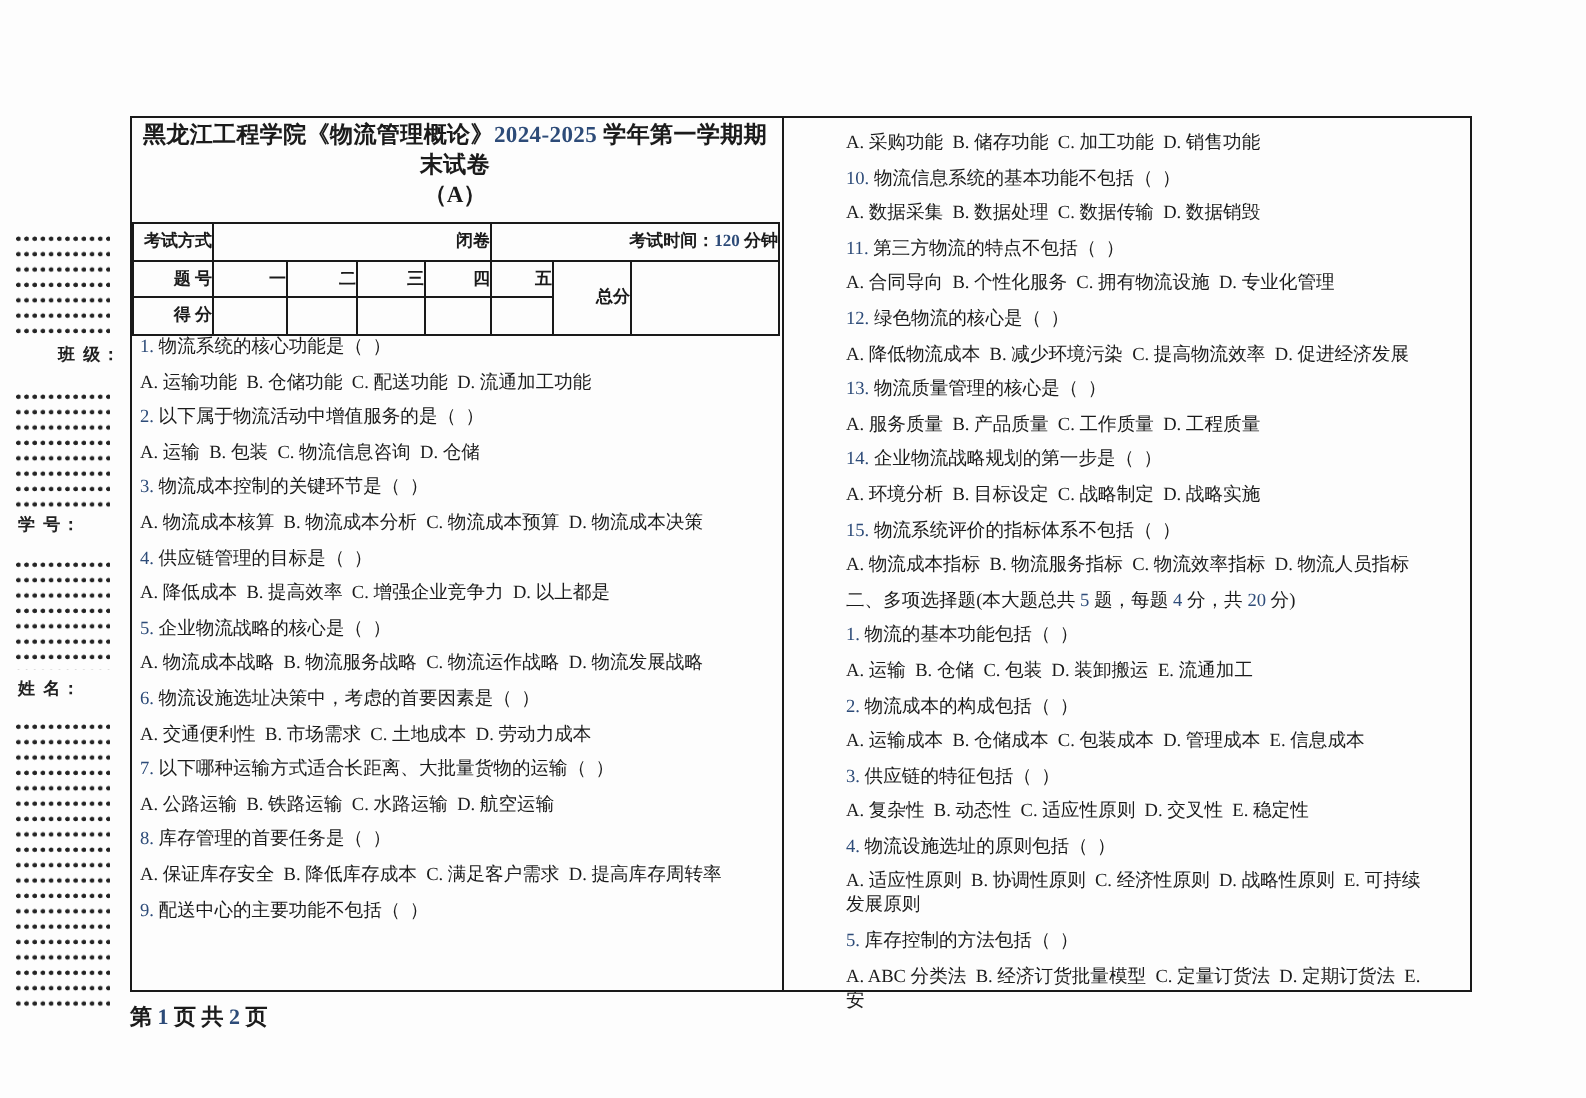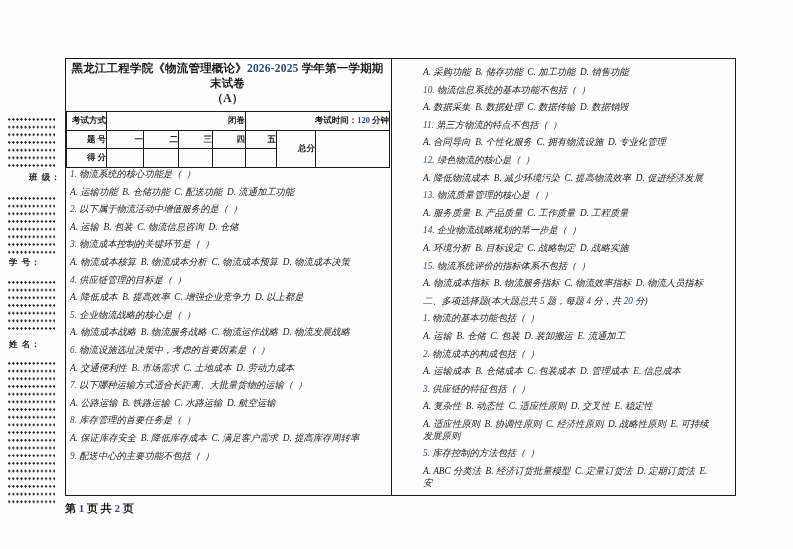--- a/index.html
+++ b/index.html
@@ -36,21 +36,21 @@
   .title2 { font-size:11.5px; font-weight:bold; text-align:center; line-height:14px; }
   
   table.score { border-collapse:collapse; table-layout:fixed; width:323px; margin-top:6px; }
   table.score td {
     border:1.5px solid var(--border); text-align:right; vertical-align:middle;
     font-size:8.5px; font-weight:bold; white-space:pre; overflow:hidden;
   }
   tr.r1 td { height:19px; } tr.r2 td { height:18px; } tr.r3 td { height:19px; }
   td.time-cell { text-align:left; padding-left:7px; }
   
-  .ql { font-size:9.3px; line-height:12px; margin:0 2px 5.6px 4px; white-space:pre-wrap; font-weight:500;font-style:italic; }
+  .ql { font-size:9.3px; line-height:12px; margin:0 2px 5.6px 4px; white-space:pre-wrap; font-weight:500; }
   .col-left .ql.first { margin-top:17px; }
   .num { color:var(--digit); }
   
   .footer {
     position:absolute; top:501px; left:65px; width:671px; text-align:left;
     font-size:11px; font-weight:bold; white-space:pre;
   }
 </style>
 </head>
 <body>
@@ -61,21 +61,21 @@
   <div class="margin-label lab-class">班 级：</div>
   <div class="dots b2"></div>
   <div class="margin-label lab-id">学 号：</div>
   <div class="dots b3"></div>
   <div class="margin-label lab-name">姓 名：</div>
   <div class="dots b4"></div>
 
   <div class="frame">
 
     <div class="col-left">
-      <div class="title">黑龙江工程学院《物流管理概论》<span class="num">2026-2025</span> 学年第一学期期末试卷</div>
+      <div class="title">黑龙江工程学院《物流管理概论》<span class="num">2024-2025</span> 学年第一学期期末试卷</div>
       <div class="title2">（A）</div>
 
       <table class="score">
         <colgroup>
           <col style="width:40px">
             <col style="width:37px">
             <col style="width:35px">
             <col style="width:34px">
           <col style="width:33px">
             <col style="width:31px">
@@ -142,20 +142,21 @@
       <div class="ql">A. 环境分析  B. 目标设定  C. 战略制定  D. 战略实施</div>
       <div class="ql"><span class="num">15.</span> 物流系统评价的指标体系不包括（  ）</div>
       <div class="ql">A. 物流成本指标  B. 物流服务指标  C. 物流效率指标  D. 物流人员指标</div>
       <div class="ql">二、多项选择题(本大题总共 <span class="num">5</span> 题，每题 <span class="num">4</span> 分，共 <span class="num">20</span> 分)</div>
       <div class="ql"><span class="num">1.</span> 物流的基本功能包括（  ）</div>
       <div class="ql">A. 运输  B. 仓储  C. 包装  D. 装卸搬运  E. 流通加工</div>
       <div class="ql"><span class="num">2.</span> 物流成本的构成包括（  ）</div>
       <div class="ql">A. 运输成本  B. 仓储成本  C. 包装成本  D. 管理成本  E. 信息成本</div>
       <div class="ql"><span class="num">3.</span> 供应链的特征包括（  ）</div>
       <div class="ql">A. 复杂性  B. 动态性  C. 适应性原则  D. 交叉性  E. 稳定性</div>
+      <div class="ql"><span class="num">4.</span> 物流设施选址的原则包括（  ）</div>
       <div class="ql">A. 适应性原则  B. 协调性原则  C. 经济性原则  D. 战略性原则  E. 可持续发展原则</div>
       <div class="ql"><span class="num">5.</span> 库存控制的方法包括（  ）</div>
       <div class="ql">A. ABC 分类法  B. 经济订货批量模型  C. 定量订货法  D. 定期订货法  E. 安</div>
     </div>
   </div>
 
   <div class="footer">第 <span class="num">1</span> 页 共 <span class="num">2</span> 页</div>
 </div>
 
 </body></html>

